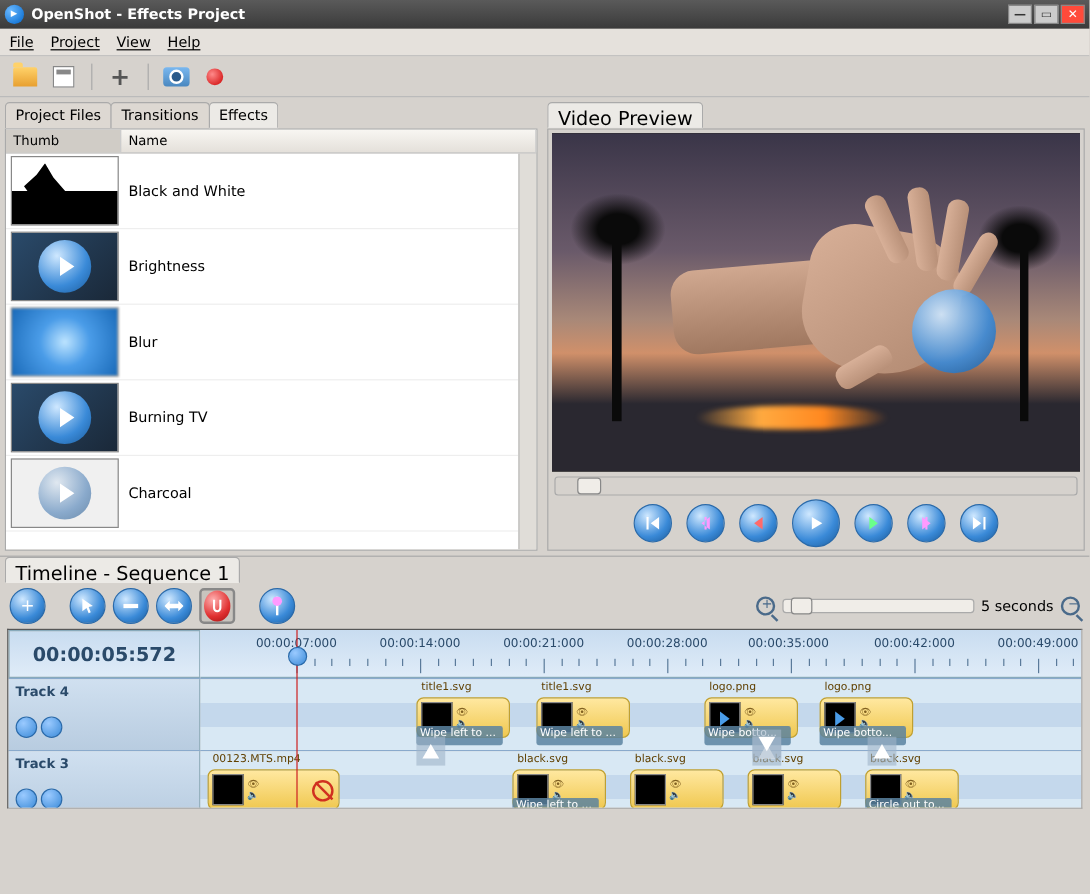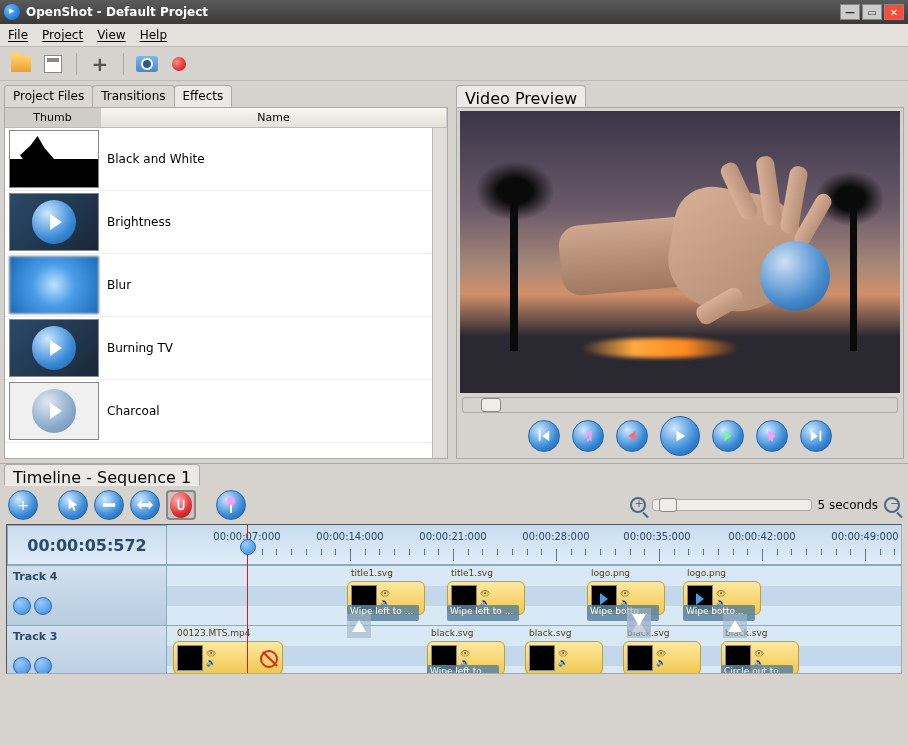--- a/index.html
+++ b/index.html
@@ -36,21 +36,21 @@
 .left-panel { width: 452px; display: flex; flex-direction: column; padding: 4px; }
 .right-panel { flex: 1; display: flex; flex-direction: column; padding: 4px; }
 
 
 .tabs { display: flex; height: 22px; font-size: 12px; }
 .tab { padding: 3px 8px; background: #ddd8d2; border: 1px solid #aaa; border-bottom: none; border-radius: 4px 4px 0 0; margin-right: -1px; }
 .tab.active { background: #eceae6; border-bottom: 1px solid #eceae6; position: relative; z-index: 1; }
 
 
 .list-frame { flex: 1; background: #eceae6; border: 1px solid #aaa; display: flex; flex-direction: column; overflow: hidden; }
-.list-header { display: flex; height: 20px; background: linear-gradient(to bottom, #f8f6f2, #e4e0da); border-bottom: 1px solid #bbb; font-size: 11px; text-align: center; }
+.list-header { display: flex; height: 20px; background: linear-gradient(to bottom, #f8f6f2, #e4e0da); border-bottom: 1px solid #bbb; font-size: 11px; }
 .list-header .col { padding: 3px 6px; border-right: 1px solid #ccc; }
 .list-header .col.thumb { width: 96px; background: #d0ccc6; }
 .list-body { flex: 1; overflow-y: auto; background: #fff; }
 .effect-row { display: flex; align-items: center; height: 63px; border-bottom: 1px solid #eee; font-size: 12px; }
 .effect-row .thumb { width: 90px; height: 58px; margin: 2px 8px 2px 4px; background: #222; border: 1px solid #888; position: relative; overflow: hidden; }
 .thumb.bw { background: linear-gradient(to bottom, #fff 50%, #000 50%); }
 .thumb.bw::after { content:''; position:absolute; left:10px; top:5px; width:35px; height:48px; background:#000; clip-path: polygon(20% 100%, 20% 60%, 0 40%, 30% 20%, 50% 0%, 70% 25%, 100% 50%, 60% 60%, 60% 100%); }
 .thumb.blur { background: radial-gradient(circle at 50% 50%, #bde4ff 0%, #4a9ce8 40%, #1a6ab8 100%); filter: blur(1px); }
 .thumb.play { background: linear-gradient(135deg, #2a4a6a, #1a2838); display: flex; align-items: center; justify-content: center; }
 .thumb.play .disc { width: 44px; height: 44px; background: radial-gradient(circle at 35% 30%, #cfe8ff, #3a8ad8 60%, #1a5a9a); border-radius: 50%; display: flex; align-items: center; justify-content: center; }
@@ -145,21 +145,21 @@
 
 ::-webkit-scrollbar { width: 15px; }
 ::-webkit-scrollbar-track { background: #e0ddd8; }
 ::-webkit-scrollbar-thumb { background: #ccc8c2; border: 1px solid #999; }
 </style>
 </head>
 <body>
 
 <div class="titlebar">
   <div class="app-icon"></div>
-  <div class="title-text">OpenShot - Default Project</div>
+  <div class="title-text">OpenShot - Effects Project</div>
   <div class="win-controls">
     <div class="win-btn">—</div>
     <div class="win-btn">▭</div>
     <div class="win-btn close">✕</div>
   </div>
 </div>
 
 <div class="menubar">
   <span>File</span>
   <span>Project</span>

